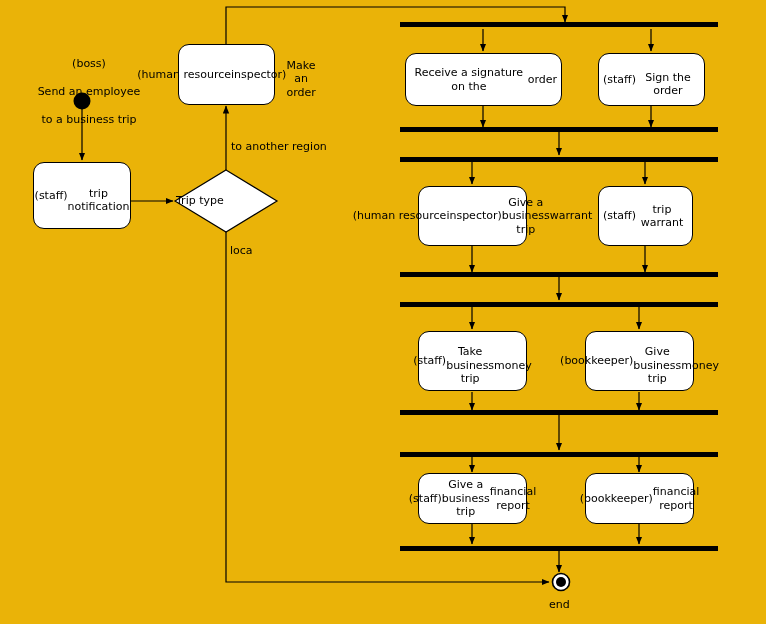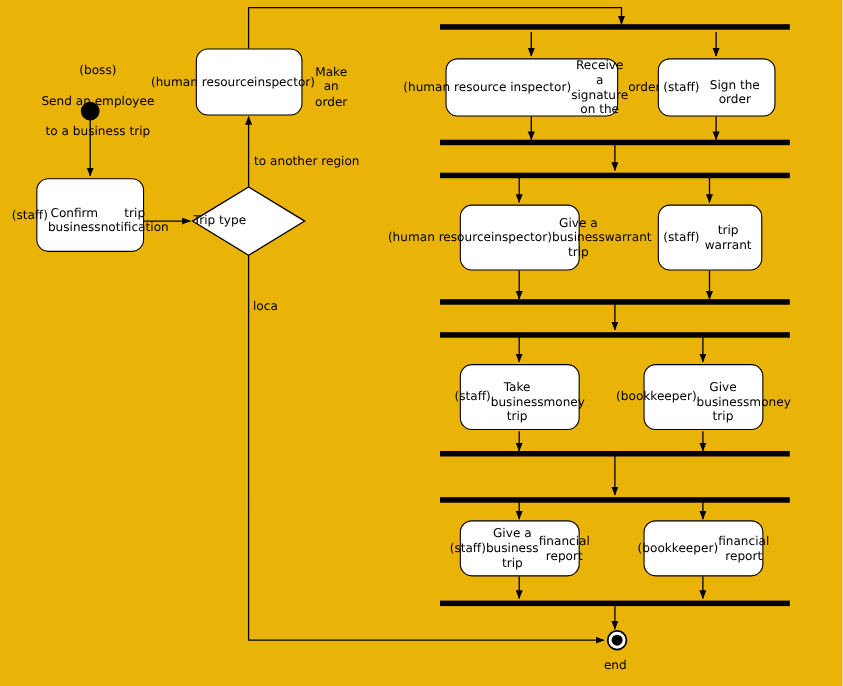--- a/index.html
+++ b/index.html
@@ -153,38 +153,36 @@
   <div class="free-text" style="left:22px; top:43px; width:120px;">
     <span>(boss)</span><br>
     <span>Send an employee</span><br>
     <span>to a business trip</span>
   </div>
 
   <div class="diamond-label" style="left:176px; top:194px; width:100px;">Trip type</div>
 
   <div class="edge-label" style="left:231px; top:140px;">to another region</div>
 
-  <div class="edge-label" style="left:230px; top:244px;margin-top:28px;">loca</div>
+  <div class="edge-label" style="left:230px; top:244px;">loca</div>
 
   <div class="edge-label" style="left:549px; top:598px;">end</div>
 
   <div class="node gap" style="left:33px; top:162px; width:98px; height:67px;">
     <span class="role">(staff)</span>
-    <span class="act">Confirm business</span>
     <span class="act">trip notification</span>
   </div>
 
   <div class="node gap" style="left:178px; top:44px; width:97px; height:61px;">
     <span class="role">(human resource</span>
     <span class="role">inspector)</span>
     <span class="act">Make an order</span>
   </div>
 
   <div class="node" style="left:405px; top:53px; width:157px; height:53px;">
-    <span class="role">(human resource inspector)</span>
     <span class="act">Receive a signature on the</span>
     <span class="act">order</span>
   </div>
 
   <div class="node gap" style="left:598px; top:53px; width:107px; height:53px;">
     <span class="role">(staff)</span>
     <span class="act">Sign the order</span>
   </div>
 
   <div class="node" style="left:418px; top:186px; width:109px; height:60px;">

